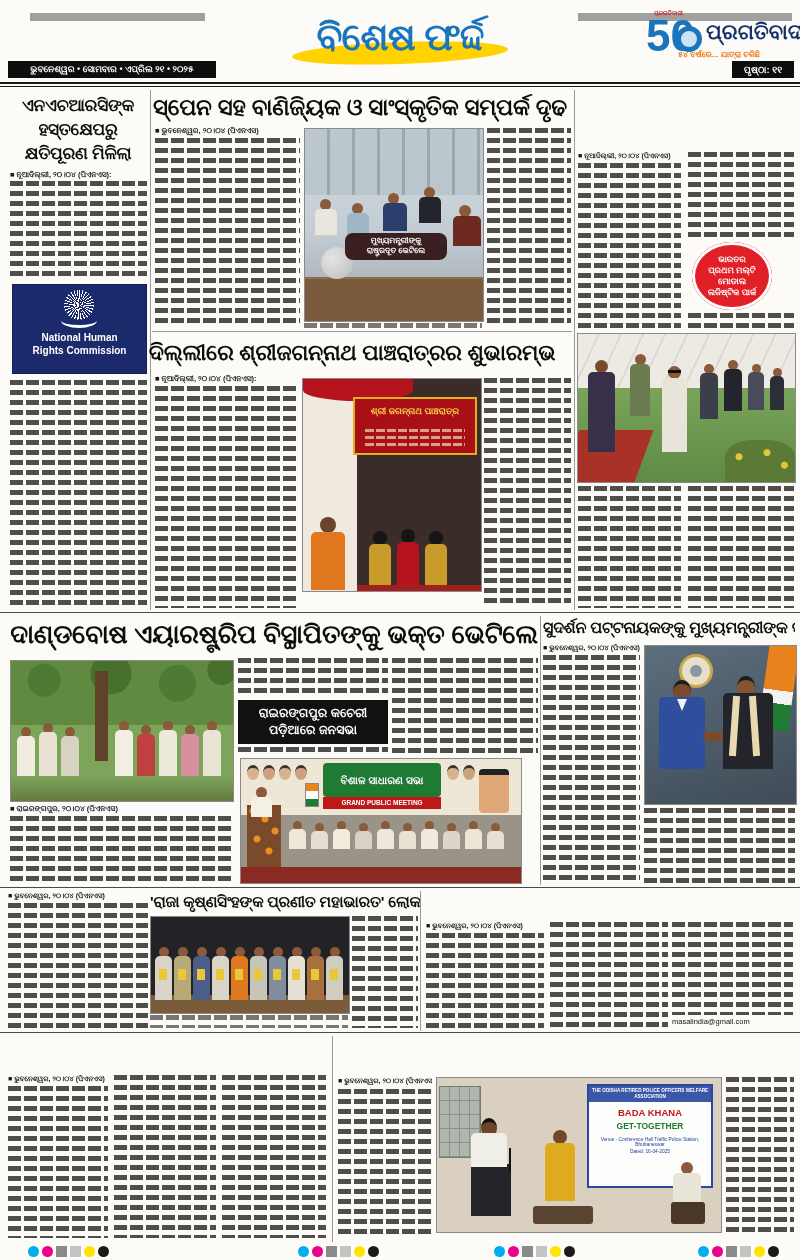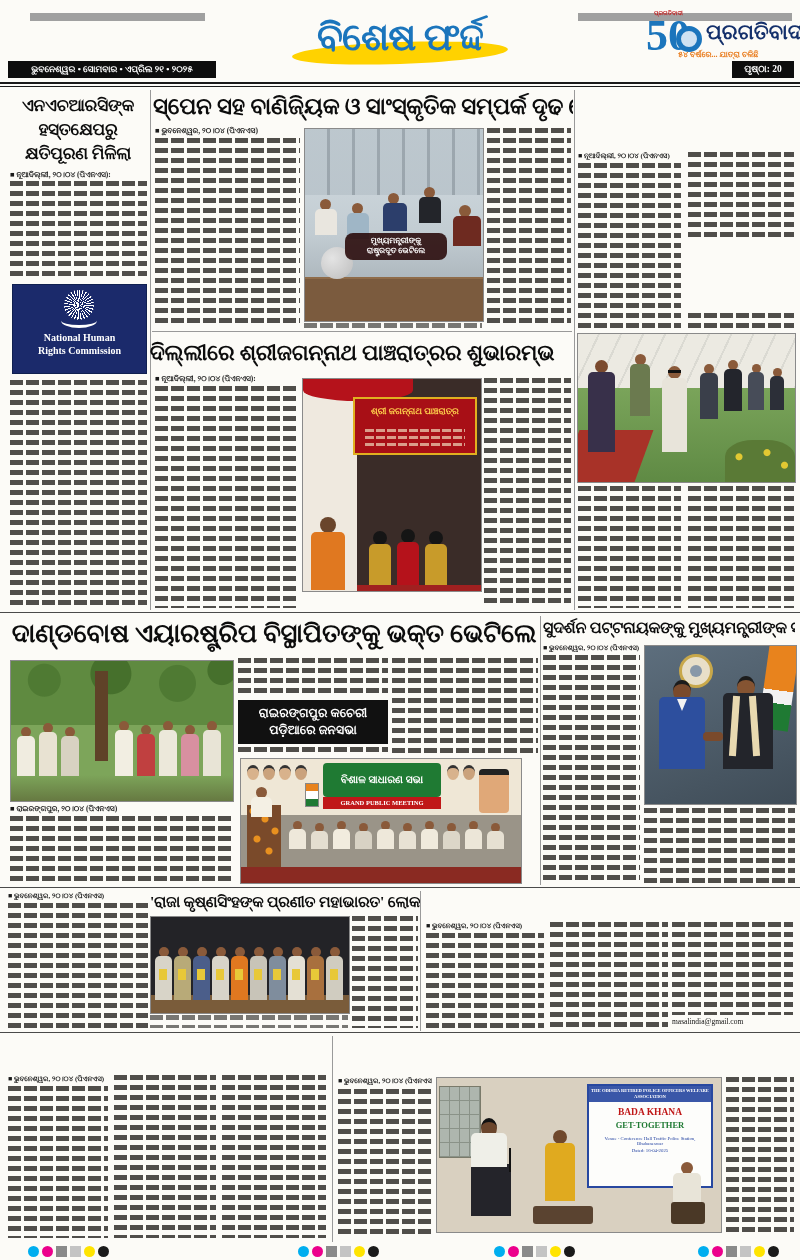--- a/index.html
+++ b/index.html
@@ -1,17 +1,17 @@
 <!DOCTYPE html>
 <html lang="or"><head>
 <meta charset="utf-8">
 <style>
   html,body{margin:0;padding:0;background:#e8e8e8;}
   #page{position:relative;width:800px;height:1260px;background:#fcfbf7;overflow:hidden;
-        font-family:Liberation Serif, serif;color:#111;}
+        font-family:Liberation Sans, sans-serif;color:#111;}
   .abs{position:absolute;}
   
   .gk{position:absolute;opacity:.85;
       background-image:
         repeating-linear-gradient(90deg, rgba(0,0,0,0) 0 13px, #fcfbf7 13px 16px),
         repeating-linear-gradient(180deg, #33312d 0 5px, rgba(0,0,0,0) 5px 10px);}
   .gk.lt{opacity:.65;}
   .hl{position:absolute;font-weight:bold;color:#0c0c0c;text-align:center;overflow:hidden;letter-spacing:-.3px;}
   .one{white-space:nowrap;}
   .by{position:absolute;font-size:7.5px;font-weight:bold;color:#1a1a1a;overflow:hidden;white-space:nowrap;}
@@ -41,21 +41,21 @@
     <span class="abs" style="left:8px;top:0;font-size:6px;color:#c02020;font-weight:bold;">ପ୍ରଗତିବାଦୀ</span>
     <span class="abs" style="left:0;top:2px;font-size:44px;font-weight:bold;color:#1b75bc;line-height:48px;">50</span>
     <span class="abs" style="left:30px;top:16px;width:26px;height:26px;border:5px solid #1b75bc;border-radius:50%;background:#cfe2f2;box-sizing:border-box;"></span>
     <span class="abs" style="left:60px;top:10px;font-size:21px;font-weight:800;color:#14306b;white-space:nowrap;">ପ୍ରଗତିବାଦୀ</span>
     <span class="abs" style="left:32px;top:40px;font-size:8px;font-weight:bold;color:#e87817;white-space:nowrap;">୫୪ ବର୍ଷରେ... ଯାତ୍ରା ଚଳିଛି</span>
   </div>
 
   <div class="abs" style="left:8px;top:61px;width:208px;height:17px;background:#0d0d0d;color:#fff;font-size:9px;font-weight:bold;
               line-height:17px;text-align:center;overflow:hidden;white-space:nowrap;">ଭୁବନେଶ୍ୱର • ସୋମବାର • ଏପ୍ରିଲ ୨୧ • ୨୦୨୫</div>
   <div class="abs" style="left:732px;top:61px;width:62px;height:17px;background:#0d0d0d;color:#fff;font-size:9.5px;font-weight:bold;
-              line-height:17px;text-align:center;overflow:hidden;white-space:nowrap;">ପୃଷ୍ଠା: 20</div>
+              line-height:17px;text-align:center;overflow:hidden;white-space:nowrap;">ପୃଷ୍ଠା: ୧୧</div>
   <div class="abs" style="left:0;top:82px;width:800px;height:2px;border-top:2.5px solid #1a1a1a;border-bottom:1px solid #1a1a1a;"></div>
 
   <div class="vrule" style="left:150px;top:90px;height:520px;"></div>
   <div class="vrule" style="left:574px;top:90px;height:520px;"></div>
   <div class="hrule" style="left:152px;top:331px;width:420px;background:#999;"></div>
   <div class="hrule" style="left:0;top:612px;width:800px;"></div>
   <div class="vrule" style="left:540px;top:616px;height:269px;"></div>
   <div class="hrule" style="left:0;top:887px;width:800px;"></div>
   <div class="vrule" style="left:420px;top:891px;height:140px;"></div>
   <div class="hrule" style="left:0;top:1032px;width:800px;"></div>
@@ -115,20 +115,28 @@
                 color:#fff;font-size:8px;font-weight:bold;text-align:center;line-height:1.3;">
       <span style="display:block;">ମୁଖ୍ୟମନ୍ତ୍ରୀଙ୍କୁ</span>
       <span style="display:block;">ରାଷ୍ଟ୍ରଦୂତ ଭେଟିଲେ</span>
     </div>
   </div>
   <div class="gk lt" style="left:304px;top:323px;width:178px;height:7px;"></div>
 
   <div class="by" style="left:578px;top:152px;width:105px;font-size:7px;">■ ନୂଆଦିଲ୍ଲୀ, ୨୦।୦୪ (ପିଏନଏସ)</div>
   <div class="gk" style="left:578px;top:163px;width:103px;height:167px;"></div>
   <div class="gk" style="left:688px;top:152px;width:106px;height:88px;"></div>
+  <div class="abs" style="left:692px;top:242px;width:80px;height:68px;border-radius:50%;background:#e01f26;
+              box-shadow:inset 0 0 0 3px #fff, inset 0 0 0 6px #e01f26;color:#fff;font-weight:bold;font-size:8.5px;
+              text-align:center;line-height:1.3;padding-top:0;display:flex;flex-direction:column;justify-content:center;">
+    <span>ଭାରତର</span>
+    <span>ପ୍ରଥମ ମଲ୍ଟି</span>
+    <span>ମୋଡାଲ</span>
+    <span>ଲଜିଷ୍ଟିକ ପାର୍କ</span>
+  </div>
   <div class="gk" style="left:688px;top:313px;width:106px;height:17px;"></div>
 
   <div class="photo" style="left:577px;top:333px;width:217px;height:148px;">
     <div class="abs" style="left:0;top:0;width:217px;height:54px;background:#eceae2;"></div>
     <div class="abs" style="left:0;top:0;width:217px;height:54px;opacity:.6;
          background:repeating-linear-gradient(115deg,rgba(0,0,0,0) 0 18px,#cfcfc8 18px 20px);"></div>
     <div class="abs" style="left:0;top:54px;width:217px;height:94px;background:linear-gradient(#7aa45a,#5f8a44);"></div>
     <div class="abs" style="left:-8px;top:96px;width:74px;height:52px;background:#a83228;transform:skewX(-20deg);"></div>
     <div class="abs" style="right:0;bottom:0;width:70px;height:42px;border-radius:40% 40% 0 0;
          background:radial-gradient(circle at 20% 40%,#e2c832 3px,rgba(0,0,0,0) 4px),

